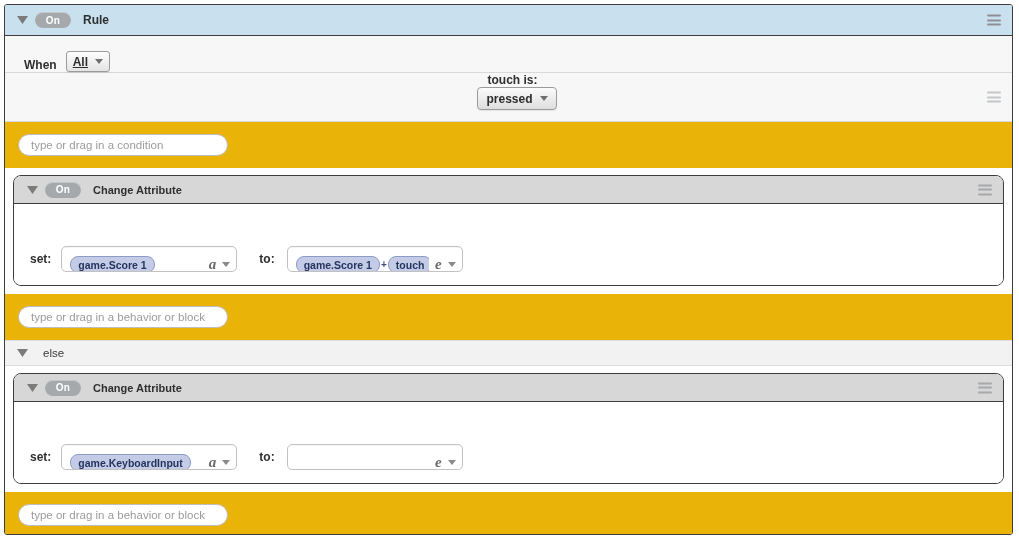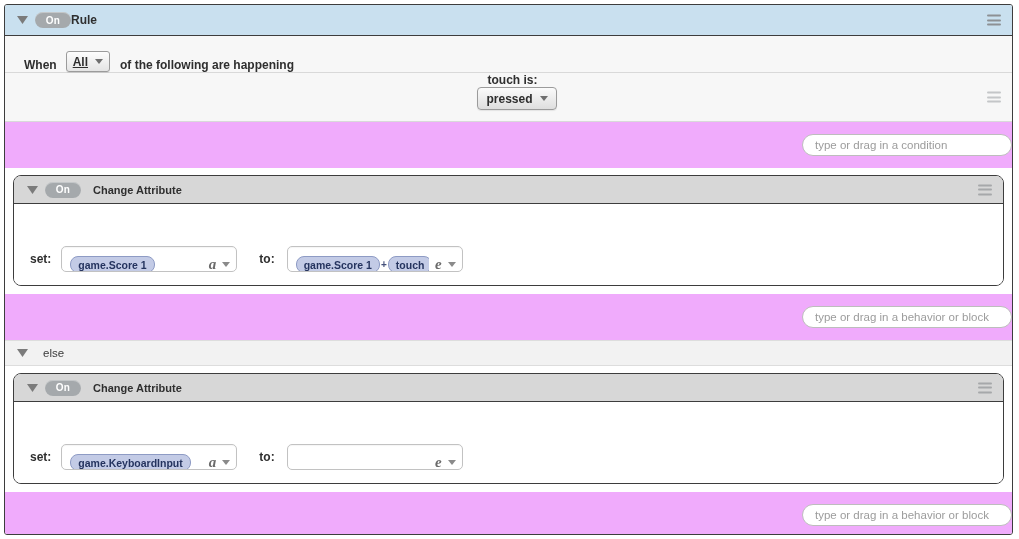--- a/index.html
+++ b/index.html
@@ -57,21 +57,21 @@
     font-size: 10px;
     font-weight: bold;
     display: flex;
     align-items: center;
     justify-content: center;
     letter-spacing: .2px;
     flex: none;
     box-shadow: inset 0 1px 0 rgba(255,255,255,.35);
   }
   .header-title {
-    margin-left: 0;
+    margin-left: 12px;
     font-size: 12px;
     font-weight: bold;
     color: #2f2f2f;
   }
   .hamburger {
     position: absolute;
     right: 11px;
     top: 50%;
     transform: translateY(-50%);
     width: 14px;
@@ -155,25 +155,24 @@
     padding: 0 8px;
     font-size: 12px;
     font-weight: bold;
     color: #2d2d2d;
     box-shadow: 0 1px 1px rgba(0,0,0,.08);
   }
 
   
   .droprow {
     height: 46px;
-    background: #f0abfc;
+    background: #eab308;
     display: flex;
     align-items: center;
     padding-left: 13px;
-    justify-content: flex-end;
   }
   .ghost-input {
     width: 210px;
     height: 22px;
     box-sizing: border-box;
     border: 1px solid #bdbdbd;
     border-radius: 11px;
     background: #ffffff;
     display: flex;
     align-items: center;
@@ -312,21 +311,20 @@
         <i></i>
     </span>
   </div>
 
   <div class="when-row">
     <span class="lbl">When</span>
     <span class="mini-select">
       <span class="cap">All</span>
       <span class="caret"></span>
     </span>
-    <span class="tail">of the following are happening</span>
   </div>
 
   <div class="cond-row">
     <span class="lbl">touch is:</span>
     <span class="big-select">
       <span class="cap">pressed</span>
       <span class="caret"></span>
     </span>
     <span class="hamburger faint">
       <i></i>

